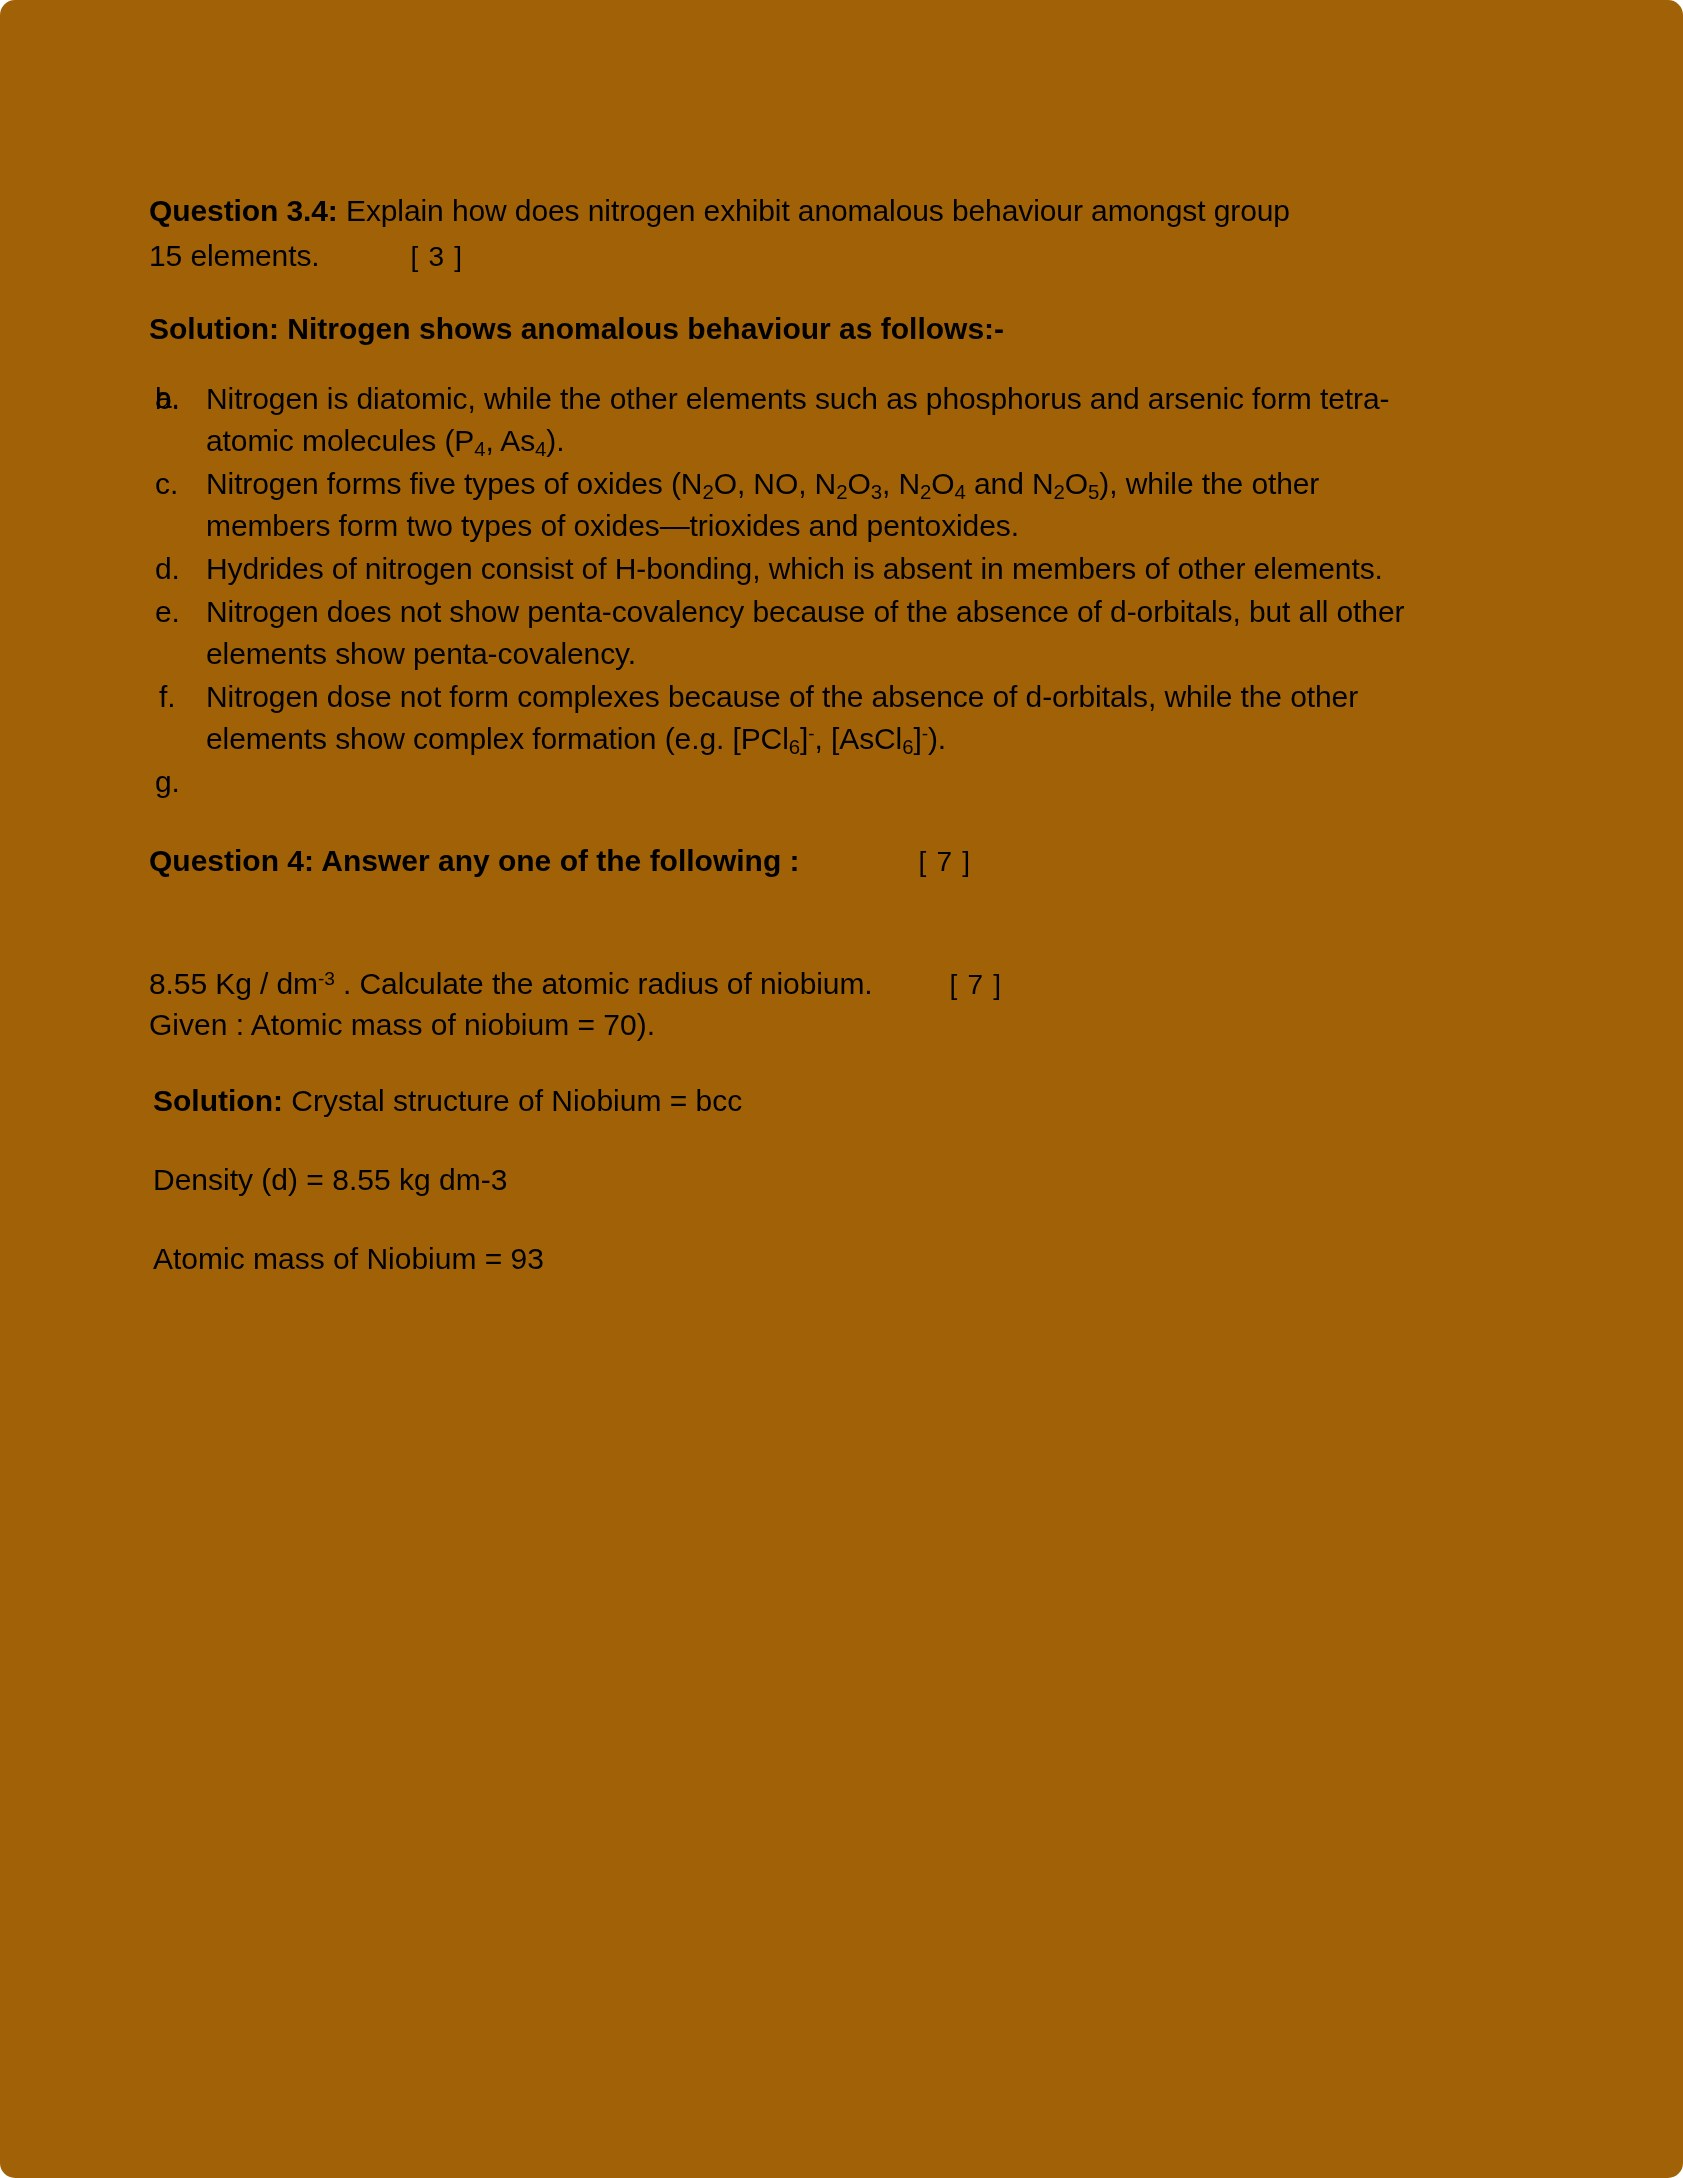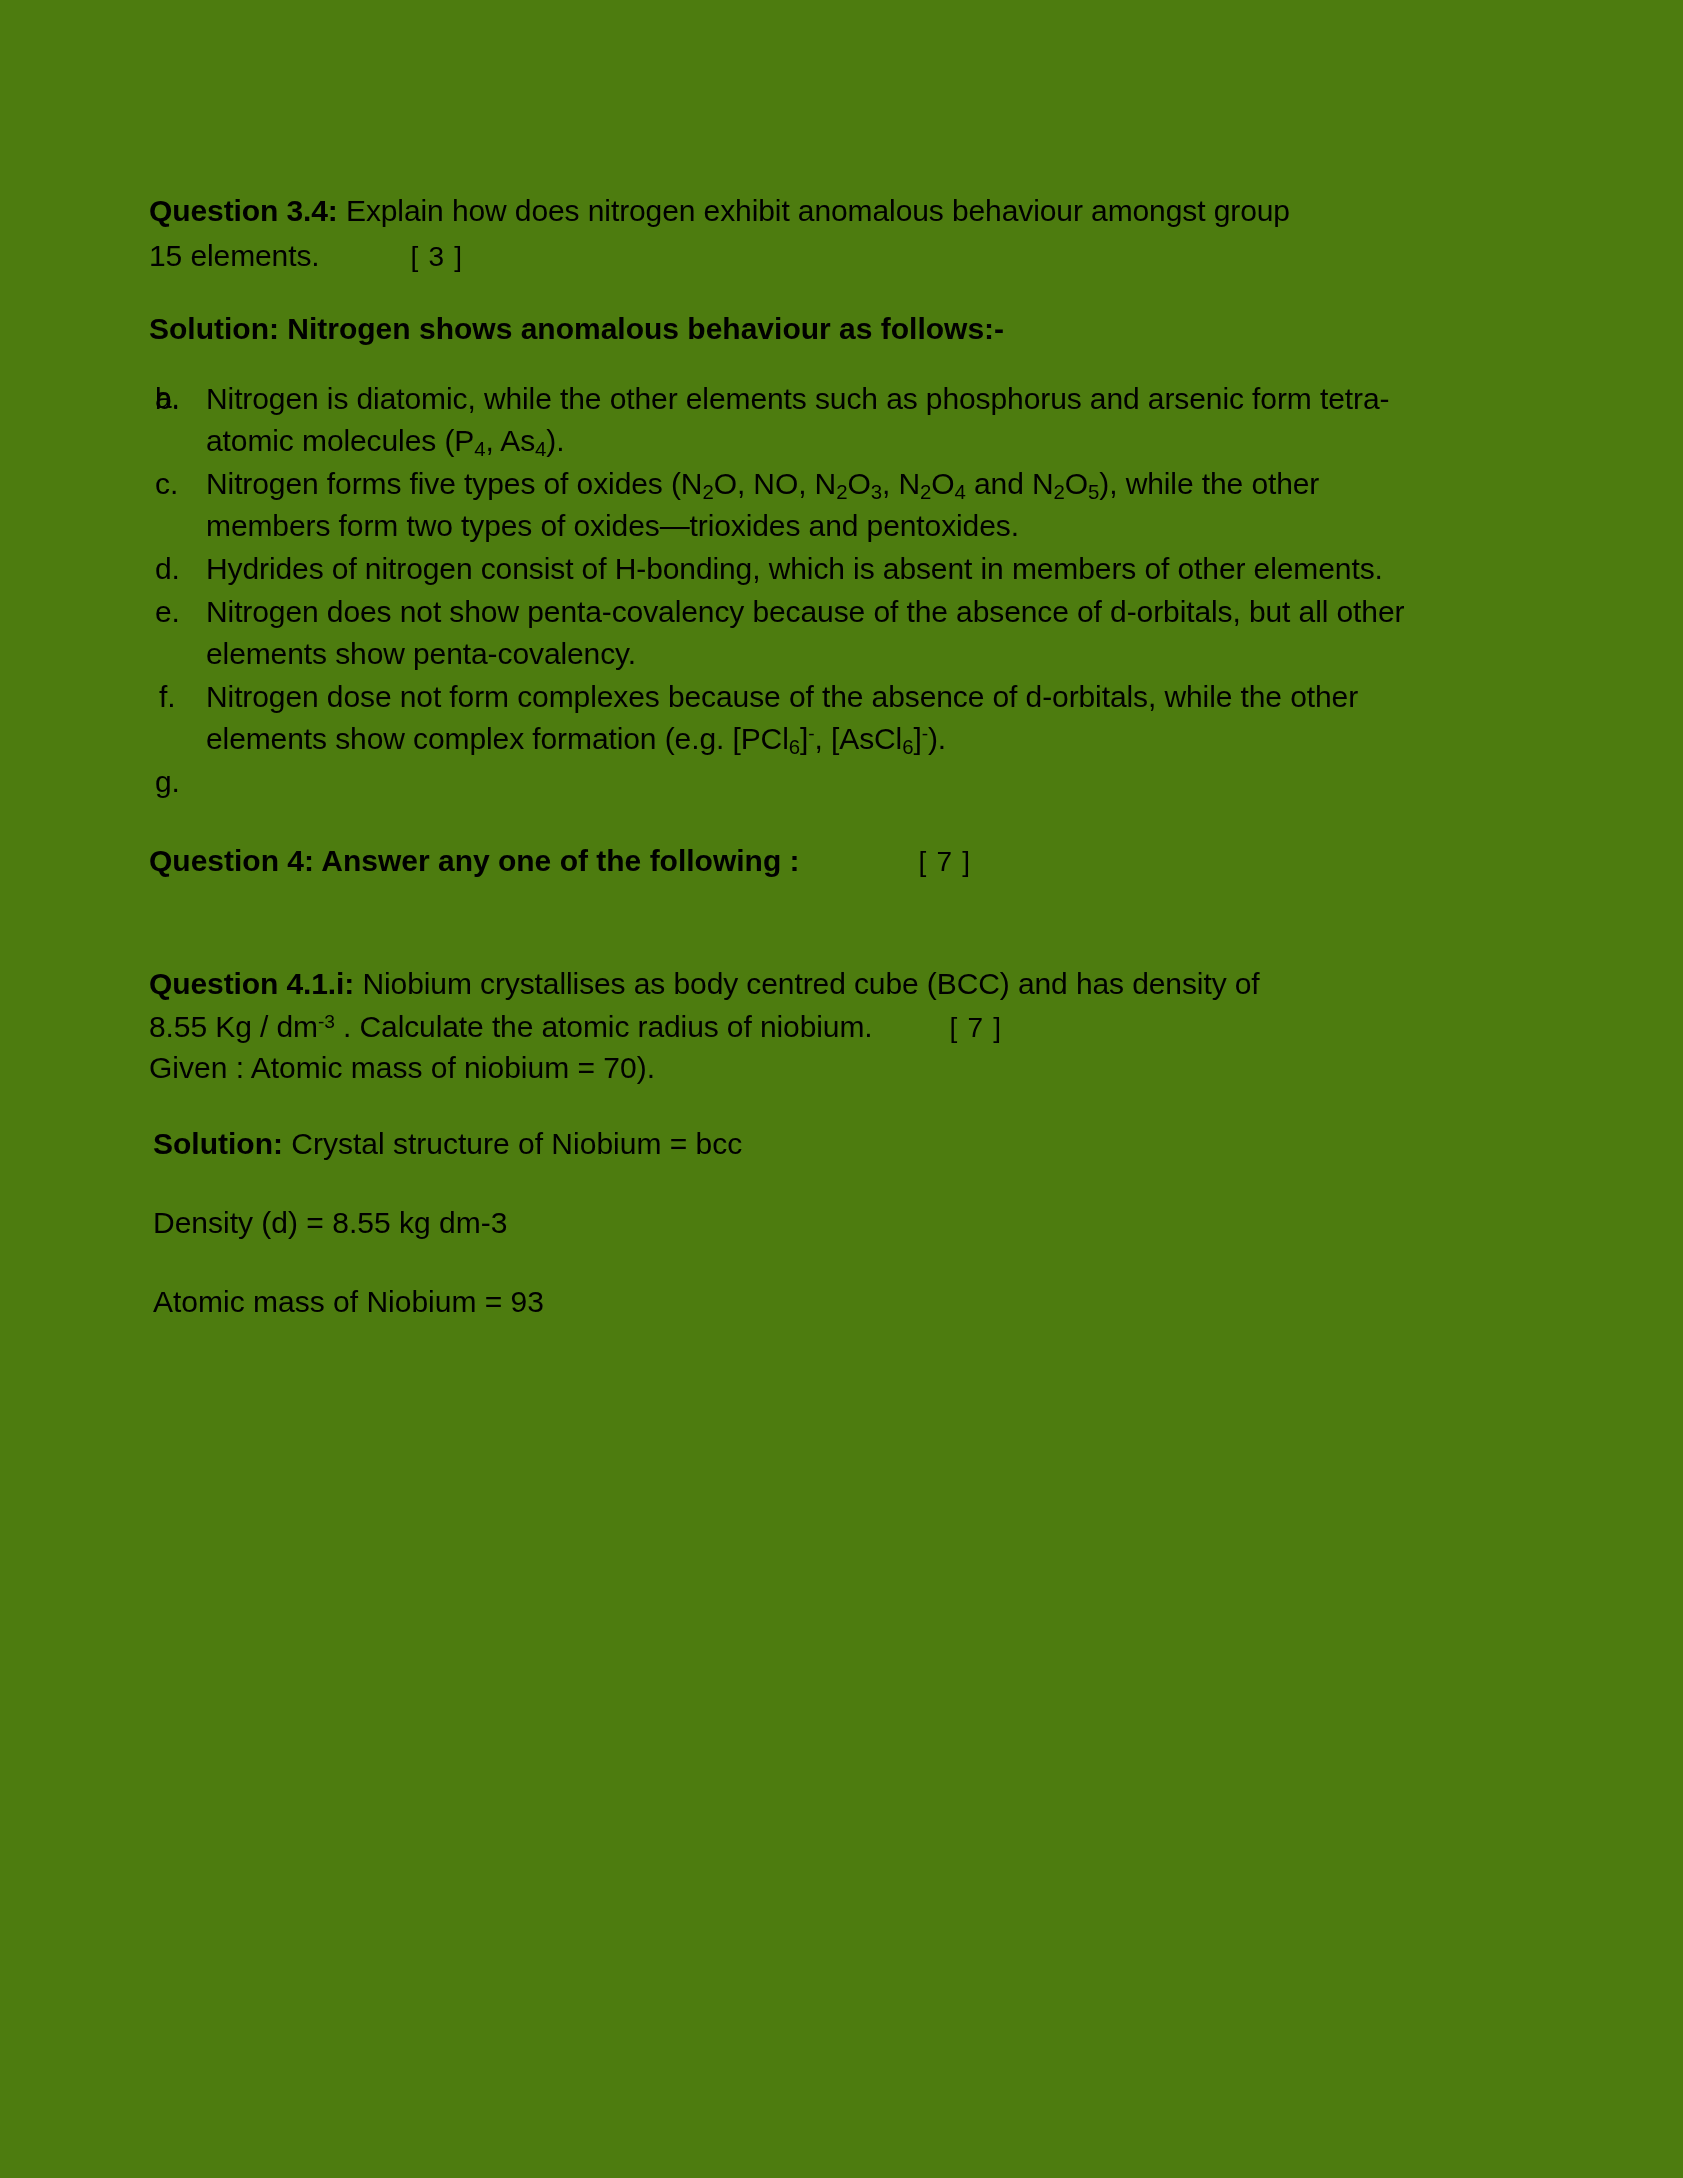--- a/index.html
+++ b/index.html
@@ -11,23 +11,24 @@
     width: 1683px;
     height: 2178px;
     font-family: "Liberation Sans", sans-serif;
     color: #000000;
     -webkit-font-smoothing: antialiased;
   }
   .page {
     position: relative;
     width: 1683px;
     height: 2178px;
-    background: #4d7c0f;
+    background: #a16207;
     box-sizing: border-box;
     padding: 188px 64px 0 149px;
+    border-radius: 15px;
   }
   .content {
     width: 1287px;
   }
   
   .qline {
     font-size: 30px;
     line-height: 45px;
     letter-spacing: -0.1px;
     margin: 0;
@@ -129,21 +130,20 @@
         <li><span class="marker">c.</span><span><span>Nitrogen forms five types of oxides (N</span><sub>2</sub><span>O, NO, N</span><sub>2</sub><span>O</span><sub>3</sub><span>, N</span><sub>2</sub><span>O</span><sub>4</sub><span> and N</span><sub>2</sub><span>O</span><sub>5</sub><span>), while the other members form two types of oxides—trioxides and pentoxides.</span></span></li>
         <li><span class="marker">d.</span><span><span>Hydrides of nitrogen consist of H-bonding, which is absent in members of other elements.</span></span></li>
         <li><span class="marker">e.</span><span><span>Nitrogen does not show penta-covalency because of the absence of d-orbitals, but all other elements show penta-covalency.</span></span></li>
         <li class="wide-marker"><span class="marker">f.</span><span><span>Nitrogen dose not form complexes because of the absence of d-orbitals, while the other elements show complex formation (e.g. [PCl</span><sub>6</sub><span>]</span><sup>-</sup><span>, [AsCl</span><sub>6</sub><span>]</span><sup>-</sup><span>).</span></span></li>
         <li><span class="marker">g.</span></li>
       </ol>
 
     <p class="block-q4"><span>Question 4: Answer any one of the following :</span><span class="sp-q4"></span><span class="marks">[ 7 ]</span></p>
 
     <div class="block-q41">
-      <p class="qline"><span class="bold">Question 4.1.i:</span><span> Niobium crystallises as body centred cube (BCC) and has density of</span></p>
       <p class="qline"><span>8.55 Kg / dm</span><sup>-3</sup><span> . Calculate the atomic radius of niobium.</span><span class="sp-q41"></span><span class="marks">[ 7 ]</span></p>
       <p class="given-line">Given : Atomic mass of niobium = 70).</p>
     </div>
 
     <p class="sol-line"><span class="bold">Solution:</span><span> Crystal structure of Niobium = bcc</span></p>
     <p class="sol-line">Density (d) = 8.55 kg dm-3</p>
     <p class="sol-line">Atomic mass of Niobium = 93</p>
 
   </div>
 </div>

